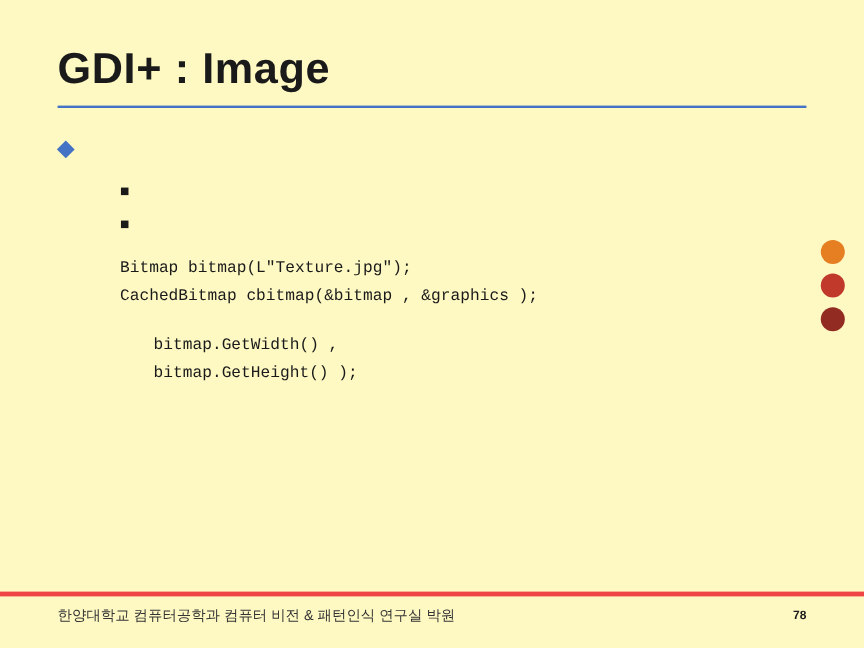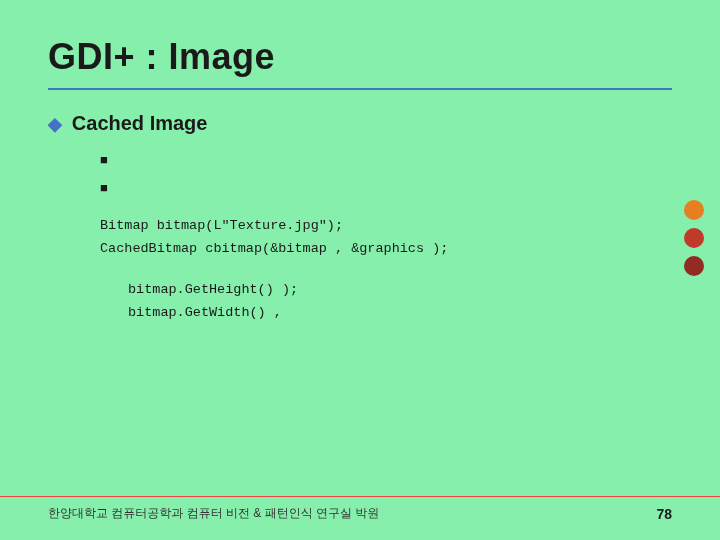--- a/index.html
+++ b/index.html
@@ -13,21 +13,21 @@
       height: 540px;
       background: #ffffff;
       font-family: Arial, sans-serif;
       overflow: hidden;
       position: relative;
     }
 
     .slide {
       width: 720px;
       height: 540px;
-      background: #86efac;
+      background: #fef9c3;
       padding: 36px 48px 28px 48px;
       position: relative;
     }
 
     .title {
       font-size: 36px;
       font-weight: bold;
       color: #1a1a1a;
       margin-bottom: 10px;
       letter-spacing: 0.5px;
@@ -90,31 +90,31 @@
 
     .footer {
       position: absolute;
       bottom: 18px;
       left: 0;
       right: 0;
       display: flex;
       justify-content: space-between;
       align-items: center;
       padding: 0 48px;
-      border-top: 1px solid #ef4444;
+      border-top: 4px solid #ef4444;
       padding-top: 8px;
     }
 
     .footer-text {
       font-size: 12px;
       color: #333333;
     }
 
     .footer-number {
-      font-size: 14px;
+      font-size: 10px;
       color: #1a1a1a;
       font-weight: bold;
     }
 
     .circles {
       position: absolute;
       right: 16px;
       top: 200px;
       display: flex;
       flex-direction: column;
@@ -143,40 +143,39 @@
 <body>
 
 <div class="slide">
 
   <h1 class="title">GDI+ : Image</h1>
 
   <div class="divider"></div>
 
   <div class="section-heading">
     <span class="bullet-diamond">◆</span>
-    <span>Cached Image</span>
   </div>
 
   <div class="sub-items">
     <div class="sub-item">
       <span class="sub-bullet">■</span>
     </div>
     <div class="sub-item">
       <span class="sub-bullet">■</span>
     </div>
   </div>
 
   <div class="code-block">
     <div>Bitmap bitmap(L"Texture.jpg");</div>
     <div>CachedBitmap  cbitmap(&amp;bitmap , &amp;graphics );</div>
   </div>
 
   <div class="code-block">
+    <div class="indent">bitmap.GetWidth() ,</div>
     <div class="indent">bitmap.GetHeight() );</div>
-    <div class="indent">bitmap.GetWidth() ,</div>
   </div>
 
 
   <div class="footer">
     <span class="footer-text">한양대학교 컴퓨터공학과  컴퓨터 비전 &amp; 패턴인식 연구실   박원</span>
     <span class="footer-number">78</span>
   </div>
 
   <div class="circles">
     <div class="circle circle-orange"></div>

